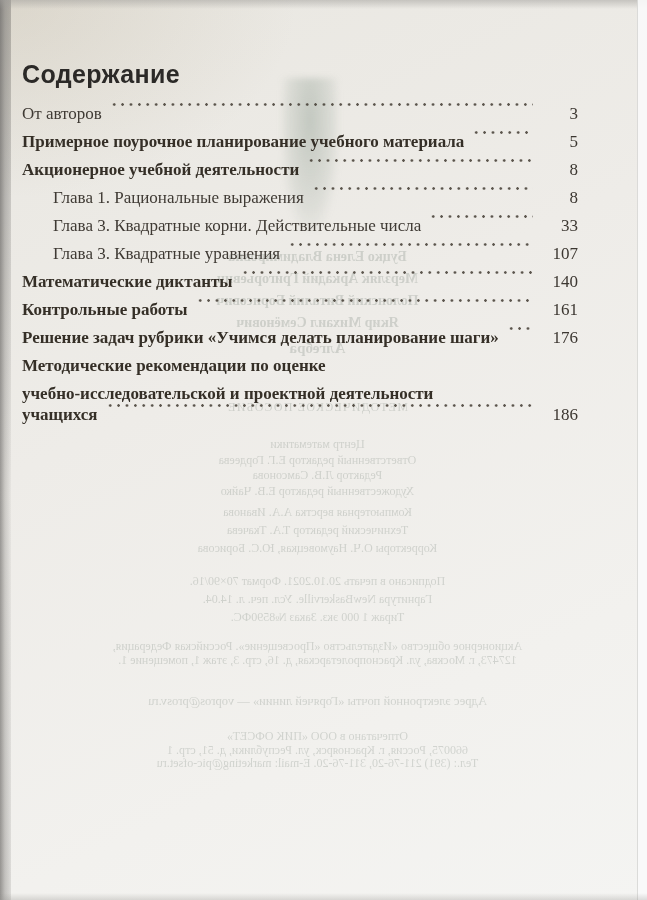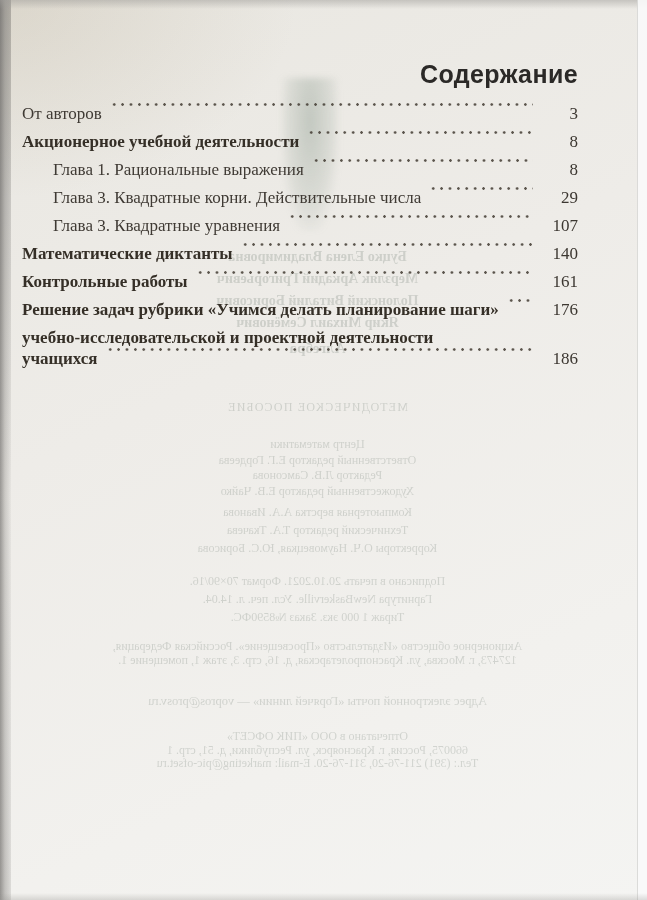--- a/index.html
+++ b/index.html
@@ -33,21 +33,21 @@
   
   .bleed{position:absolute;left:30px;right:42px;top:0;bottom:0;pointer-events:none;}
   .bleed-block{position:absolute;left:0;right:0;text-align:center;
     transform:scaleX(-1);color:rgba(104,116,107,0.60);opacity:0.40;filter:blur(0.55px);}
   .bleed-block.bold{font-weight:bold;}
   .bleed-line{white-space:nowrap;overflow:hidden;}
 
   
   .content{position:absolute;left:22px;top:60px;width:556px;}
   .title{font-family:"Liberation Sans","DejaVu Sans",sans-serif;font-weight:bold;
-    font-size:25px;letter-spacing:0.4px;color:#2b2927;text-align:right;margin:0 0 14px 0;}
+    font-size:25px;letter-spacing:0.4px;color:#2b2927;text-align:left;margin:0 0 14px 0;}
   .toc{font-size:17px;line-height:21px;color:#3f3a34;}
   .entry{margin-bottom:7px;}
   .entry.bold{font-weight:bold;color:#352f27;}
   .entry.indent{padding-left:31px;font-family:Liberation Serif, serif;}
   .lastline{display:flex;align-items:flex-start;}
   .label{white-space:nowrap;}
   .dots{flex:1;height:3px;margin:0 9px 4px 8px;min-width:14px;
     background-image:radial-gradient(circle,rgba(66,59,50,0.85) 1.1px,rgba(66,59,50,0) 1.5px);
     background-size:8.4px 3px;background-position:0 50%;background-repeat:repeat-x;}
   .pnum{flex:none;width:36px;text-align:right;font-weight:normal;color:#3c3731;}
@@ -106,37 +106,44 @@
     <div class="toc" id="toc">
         <div class="entry">
           <div class="lastline">
             <span class="label">От авторов</span>
             <span class="dots"></span>
             <span class="pnum">3</span>
           </div>
         </div>
         <div class="entry bold">
           <div class="lastline">
+            <span class="label">Примерное поурочное планирование учебного материала</span>
+            <span class="dots"></span>
+            <span class="pnum">5</span>
+          </div>
+        </div>
+        <div class="entry bold">
+          <div class="lastline">
             <span class="label">Акционерное учебной деятельности</span>
             <span class="dots"></span>
             <span class="pnum">8</span>
           </div>
         </div>
         <div class="entry indent">
           <div class="lastline">
             <span class="label">Глава 1. Рациональные выражения</span>
             <span class="dots"></span>
             <span class="pnum">8</span>
           </div>
         </div>
         <div class="entry indent">
           <div class="lastline">
             <span class="label">Глава 3. Квадратные корни. Действительные числа</span>
             <span class="dots"></span>
-            <span class="pnum">29</span>
+            <span class="pnum">33</span>
           </div>
         </div>
         <div class="entry indent">
           <div class="lastline">
             <span class="label">Глава 3. Квадратные уравнения</span>
             <span class="dots"></span>
             <span class="pnum">107</span>
           </div>
         </div>
         <div class="entry bold">
@@ -154,20 +161,21 @@
           </div>
         </div>
         <div class="entry bold">
           <div class="lastline">
             <span class="label">Решение задач рубрики «Учимся делать планирование шаги»</span>
             <span class="dots"></span>
             <span class="pnum">176</span>
           </div>
         </div>
         <div class="entry bold">
+          <div>Методические рекомендации по оценке</div>
         </div>
         <div class="entry bold">
           <div>учебно-исследовательской и проектной деятельности</div>
           <div class="lastline">
             <span class="label">учащихся</span>
             <span class="dots"></span>
             <span class="pnum">186</span>
           </div>
         </div>
       </div>

